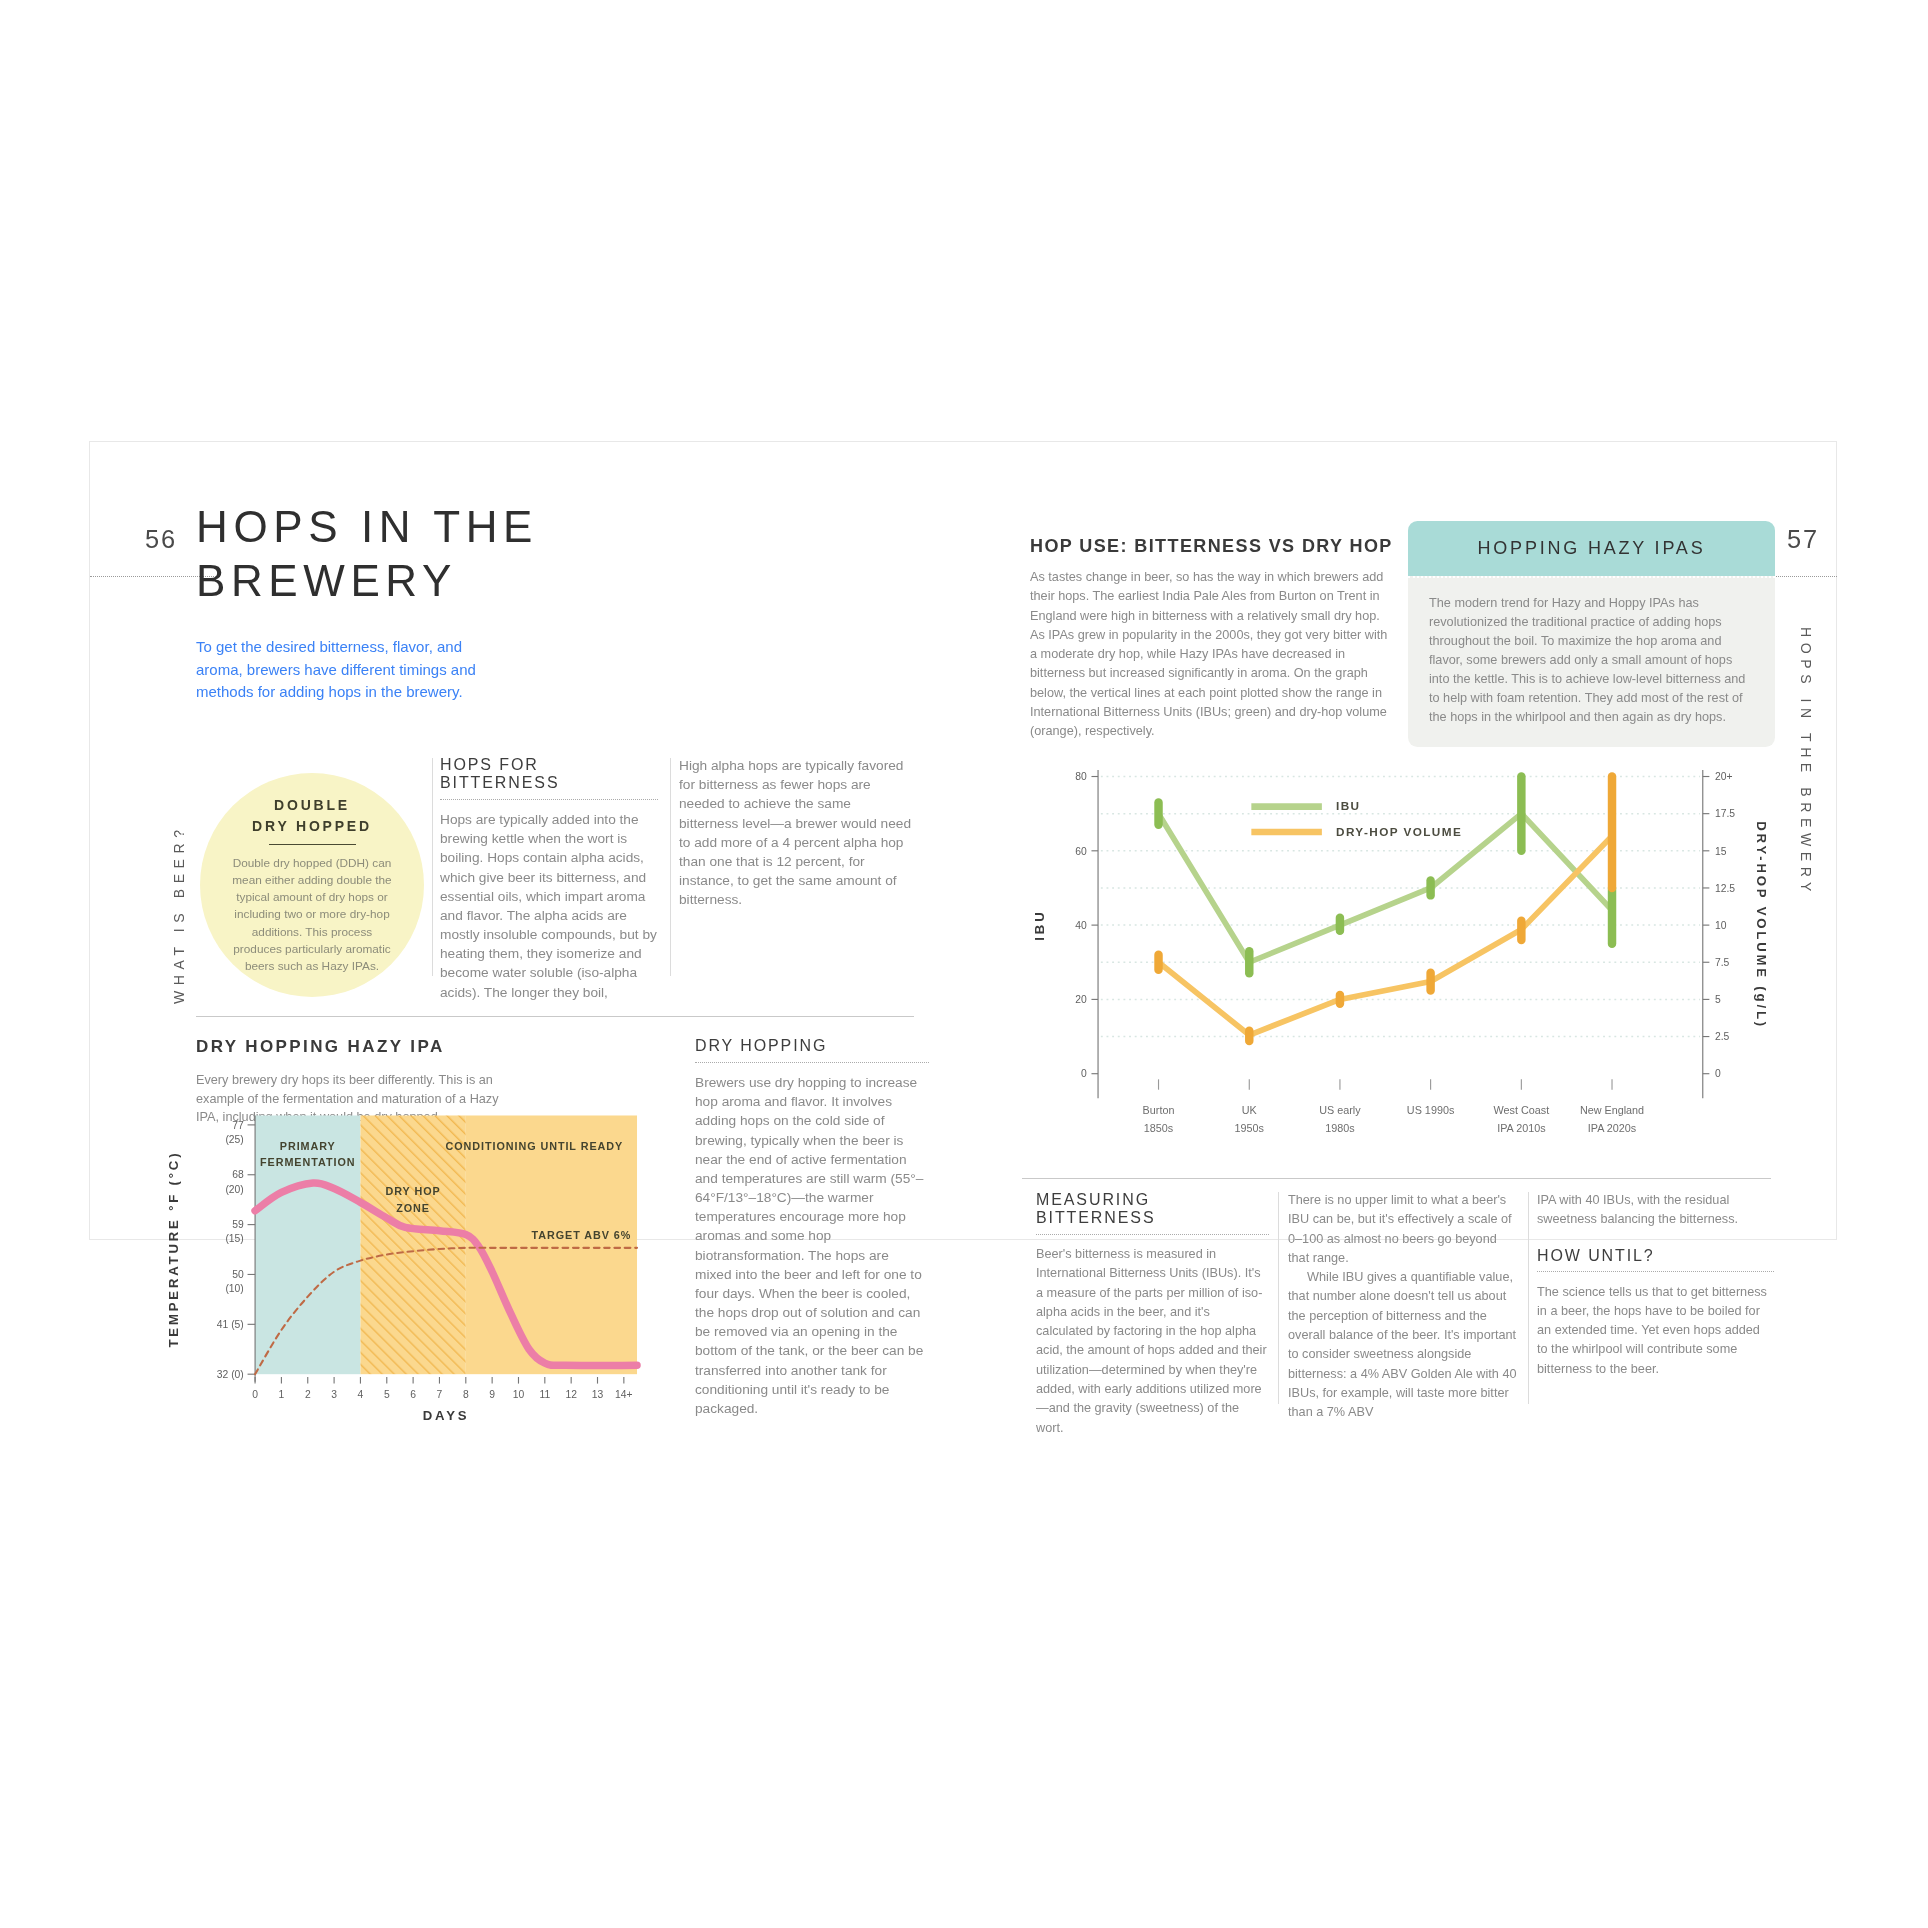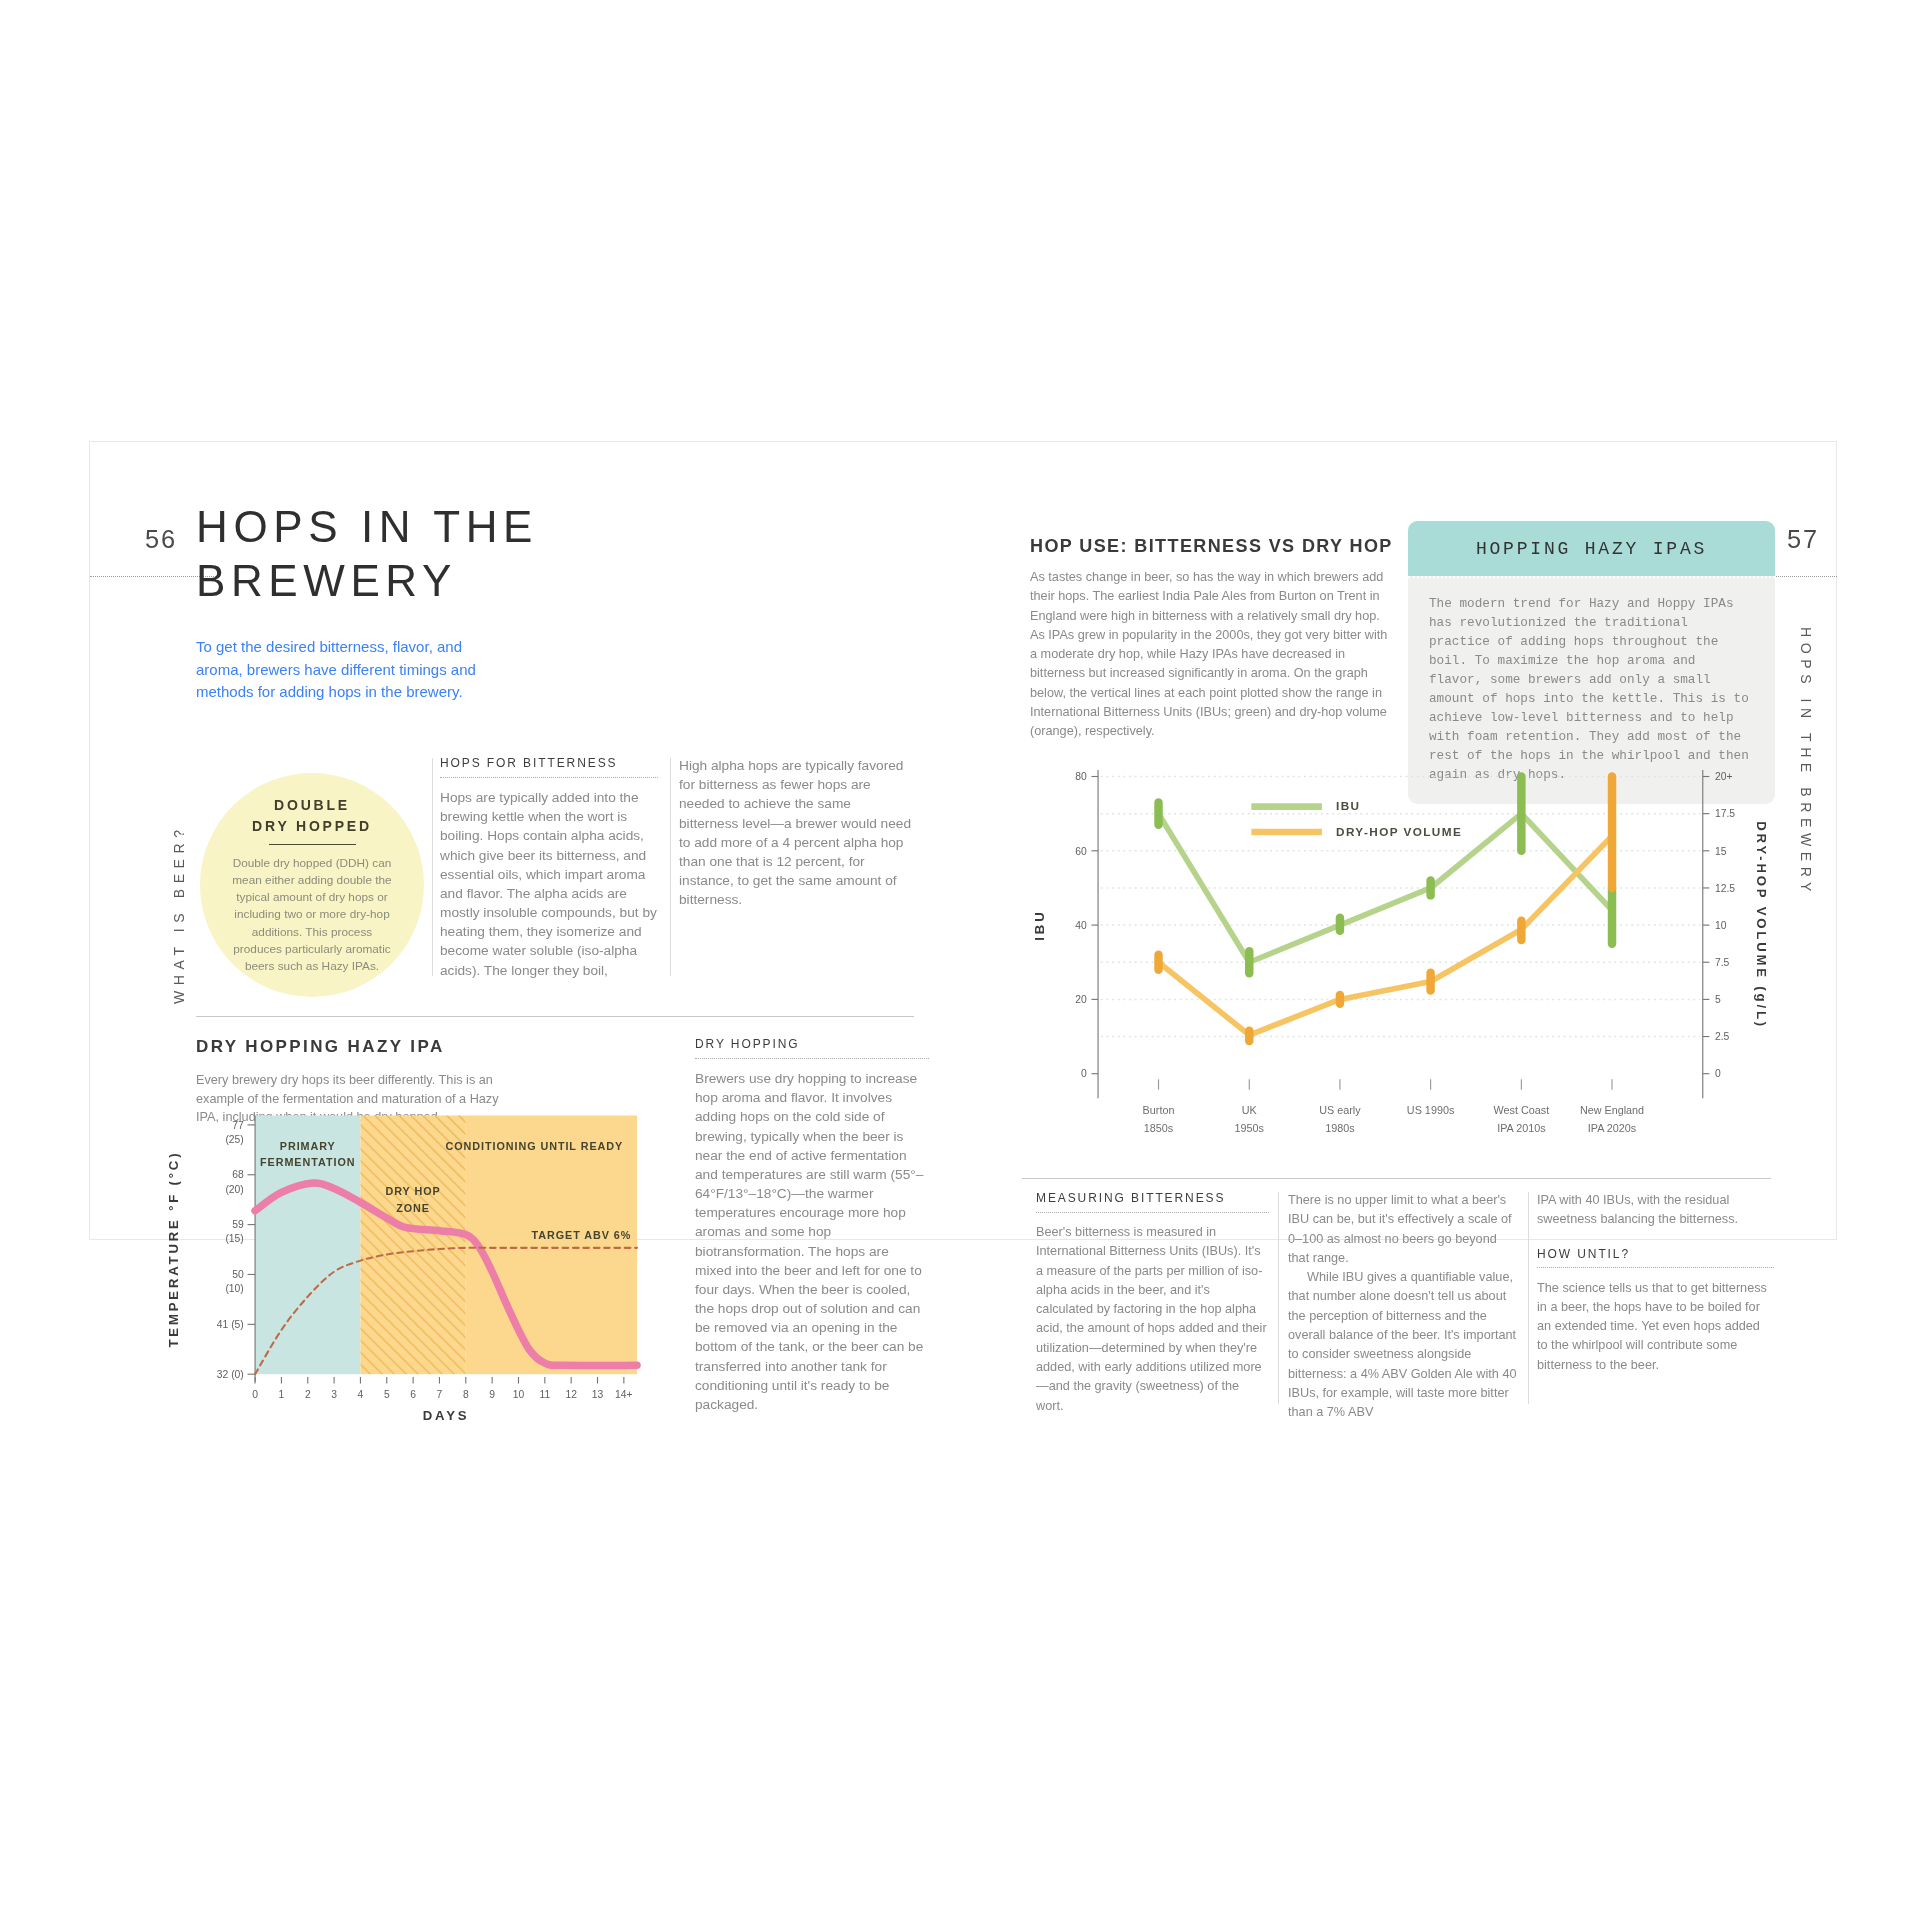--- a/index.html
+++ b/index.html
@@ -11,21 +11,21 @@
   .dotrule{border-top:1.9px dotted #9a9a9a;height:0;}
   .vtext-up{writing-mode:vertical-rl;transform:rotate(180deg);font-size:14px;letter-spacing:5.6px;color:#5a5a5a;font-weight:500;}
   .vtext-down{writing-mode:vertical-rl;font-size:14px;letter-spacing:5.6px;color:#5a5a5a;font-weight:500;}
   
   .title{font-size:44px;line-height:1.22;letter-spacing:5.6px;color:#2f2f2f;font-weight:300;}
   .intro{font-size:15px;line-height:1.5;color:#3b82f6;}
   .circle{width:224px;height:224px;border-radius:50%;background:#f8f4c6;display:flex;flex-direction:column;align-items:center;justify-content:center;text-align:center;box-sizing:border-box;padding:24.5px 28px;}
   .circle .chead{font-size:14px;letter-spacing:2.8px;color:#3f3f2c;font-weight:600;line-height:1.5;}
   .circle .cunder{width:87px;border-bottom:1.9px solid #4a4a33;margin:6.6px auto 10.4px;}
   .circle .cbody{font-size:11.8px;line-height:1.45;color:#8c8c7a;}
-  .colhead{font-size:12px;letter-spacing:1.9px;color:#3d3d3d;font-weight:500;}
+  .colhead{font-size:16px;letter-spacing:1.9px;color:#3d3d3d;font-weight:500;}
   .dothead{border-bottom:1.9px dotted #ababab;margin:6.6px 0 10.4px;}
   .body{font-size:13.7px;line-height:1.4;color:#8a8a8a;}
   .body p{margin:0;}
   .body p + p{text-indent:1.5em;}
   .vdiv{border-left:0.9px solid #dcdcdc;width:0;}
   .hrule{border-top:0.9px solid #c9c9c9;height:0;}
   .secthead{font-size:17px;letter-spacing:2.4px;color:#3a3a3a;font-weight:600;}
   .subtext{font-size:12.7px;line-height:1.46;color:#8a8a8a;}
   
   .rhead{font-size:18px;letter-spacing:1.4px;color:#3a3a3a;font-weight:600;}
@@ -161,21 +161,21 @@
   </div>
 
   <div>
     <div class="abs pagenum" style="left:1697px;top:83px;">57</div>
     <div class="abs dotrule" style="left:1617px;top:134px;width:130px;"></div>
     <div class="abs vtext-down" style="left:1708px;top:185px;height:490px;">HOPS IN THE BREWERY</div>
 
     <div class="abs rhead" style="left:940px;top:94px;">HOP USE: BITTERNESS VS DRY HOP</div>
     <div class="abs rbody" style="left:940px;top:126px;width:360px;">As tastes change in beer, so has the way in which brewers add their hops. The earliest India Pale Ales from Burton on Trent in England were high in bitterness with a relatively small dry hop. As IPAs grew in popularity in the 2000s, they got very bitter with a moderate dry hop, while Hazy IPAs have decreased in bitterness but increased significantly in aroma. On the graph below, the vertical lines at each point plotted show the range in International Bitterness Units (IBUs; green) and dry-hop volume (orange), respectively.</div>
 
-    <div class="abs hazybox" style="left:1318px;top:79px;font-family:Liberation Mono, monospace;">
+    <div class="abs hazybox" style="left:1318px;top:79px;">
       <div class="hazyhead">HOPPING HAZY IPAS</div>
       <div class="hazybody">The modern trend for Hazy and Hoppy IPAs has revolutionized the traditional practice of adding hops throughout the boil. To maximize the hop aroma and flavor, some brewers add only a small amount of hops into the kettle. This is to achieve low-level bitterness and to help with foam retention. They add most of the rest of the hops in the whirlpool and then again as dry hops.</div>
     </div>
 
     <svg id="hop-use-chart" class="abs" style="left:918px;top:311px;" width="782" height="395" viewBox="0 0 830 420">
         <line x1="98" y1="301.5" x2="735" y2="301.5" stroke="#d8e6e2" stroke-width="1.6" stroke-dasharray="2 4"></line>
         <line x1="98" y1="262" x2="735" y2="262" stroke="#d8e6e2" stroke-width="1.6" stroke-dasharray="2 4"></line>
         <line x1="98" y1="222.5" x2="735" y2="222.5" stroke="#d8e6e2" stroke-width="1.6" stroke-dasharray="2 4"></line>
         <line x1="98" y1="183" x2="735" y2="183" stroke="#d8e6e2" stroke-width="1.6" stroke-dasharray="2 4"></line>
         <line x1="98" y1="143.5" x2="735" y2="143.5" stroke="#d8e6e2" stroke-width="1.6" stroke-dasharray="2 4"></line>

